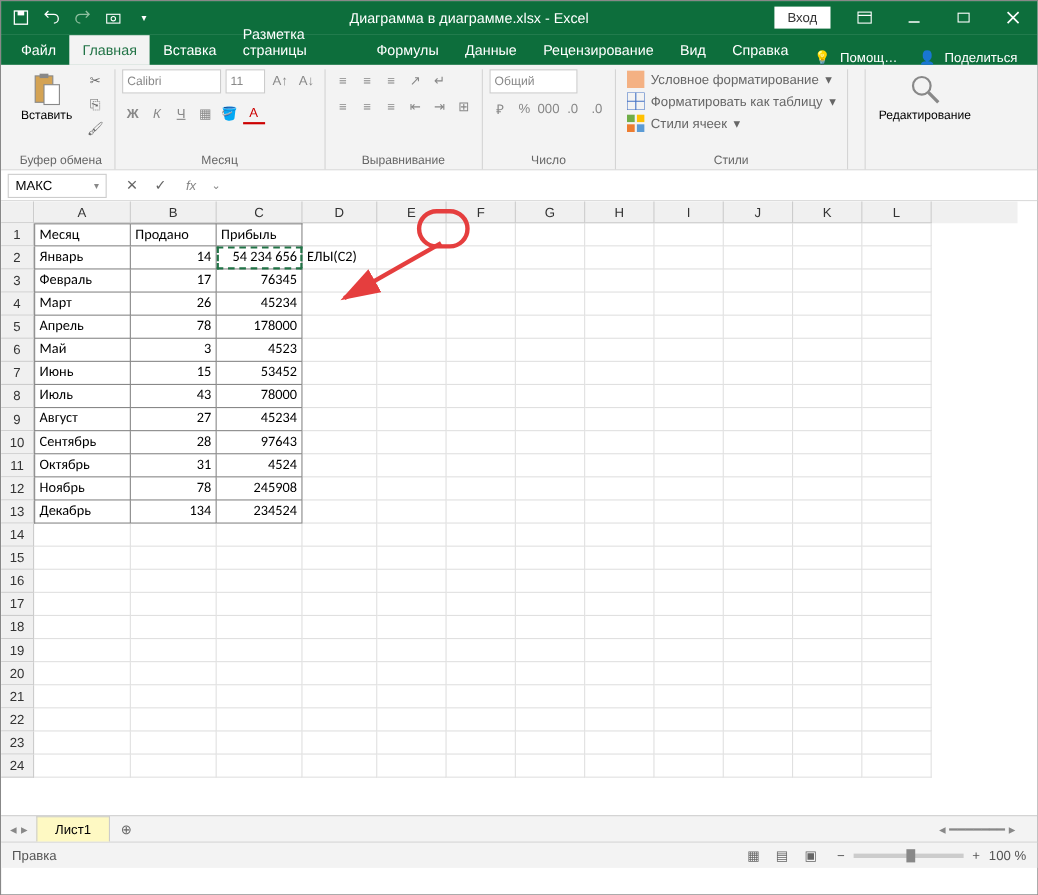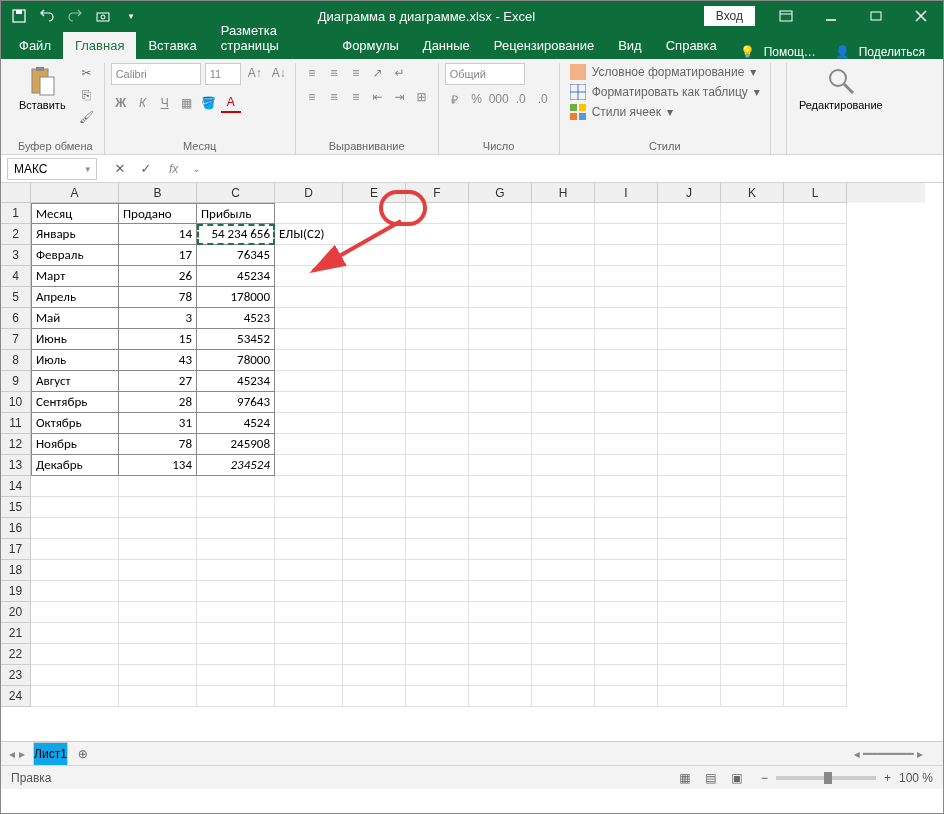--- a/index.html
+++ b/index.html
@@ -64,21 +64,21 @@
 .cell { border-right: 1px solid #e0e0e0; border-bottom: 1px solid #e0e0e0; font-size: 13px; padding: 0 4px; line-height: 20px; overflow: hidden; white-space: nowrap; font-family: Calibri, sans-serif; }
 .cell.bordered { border-right: 1px solid #888; border-bottom: 1px solid #888; }
 .cell.bordered-top { border-top: 1px solid #888; }
 .cell.bordered-left { border-left: 1px solid #888; }
 .cell.num { text-align: right; }
 .cell.active { outline: 2px dashed #217346; outline-offset: -2px; }
 
 
 .sheet-tabs { height: 24px; border-top: 1px solid #ccc; display: flex; align-items: center; background: #f3f3f3; font-size: 12px; }
 .sheet-nav { display: flex; gap: 4px; padding: 0 8px; color: #888; }
-.sheet-tab { padding: 4px 0; background: #0ea5e9; border: 1px solid #ccc; border-bottom: none; cursor: pointer; }
+.sheet-tab { padding: 4px 16px; background: #fef9c3; border: 1px solid #ccc; border-bottom: none; cursor: pointer; }
 .sheet-add { padding: 0 10px; cursor: pointer; color: #666; }
 .h-scroll { flex: 1; display: flex; justify-content: flex-end; padding-right: 20px; }
 
 
 .statusbar { height: 24px; background: #f3f3f3; border-top: 1px solid #d4d4d4; display: flex; align-items: center; font-size: 12px; color: #555; padding: 0 10px; }
 .status-left { flex: 1; }
 .view-btns { display: flex; gap: 2px; margin-right: 12px; }
 .view-btn { width: 24px; height: 20px; display: flex; align-items: center; justify-content: center; cursor: pointer; color: #666; }
 .zoom { display: flex; align-items: center; gap: 8px; }
 .zoom-slider { width: 100px; height: 4px; background: #ccc; position: relative; }
@@ -520,21 +520,21 @@
           <div class="cell" style="width: 63px;"></div>
           <div class="cell" style="width: 63px;"></div>
           <div class="cell" style="width: 63px;"></div>
           <div class="cell" style="width: 63px;"></div>
           <div class="cell" style="width: 63px;"></div>
           <div class="cell" style="width: 63px;"></div>
         </div>
         <div class="cell-row">
           <div class="cell bordered bordered-left" style="width: 88px;">Декабрь</div>
           <div class="cell num bordered" style="width: 78px;">134</div>
-          <div class="cell num bordered" style="width: 78px; font-style: italic;">234524</div>
+          <div class="cell num bordered" style="width: 78px;">234524</div>
           <div class="cell" style="width: 68px;"></div>
           <div class="cell" style="width: 63px;"></div>
           <div class="cell" style="width: 63px;"></div>
           <div class="cell" style="width: 63px;"></div>
           <div class="cell" style="width: 63px;"></div>
           <div class="cell" style="width: 63px;"></div>
           <div class="cell" style="width: 63px;"></div>
           <div class="cell" style="width: 63px;"></div>
           <div class="cell" style="width: 63px;"></div>
         </div>

